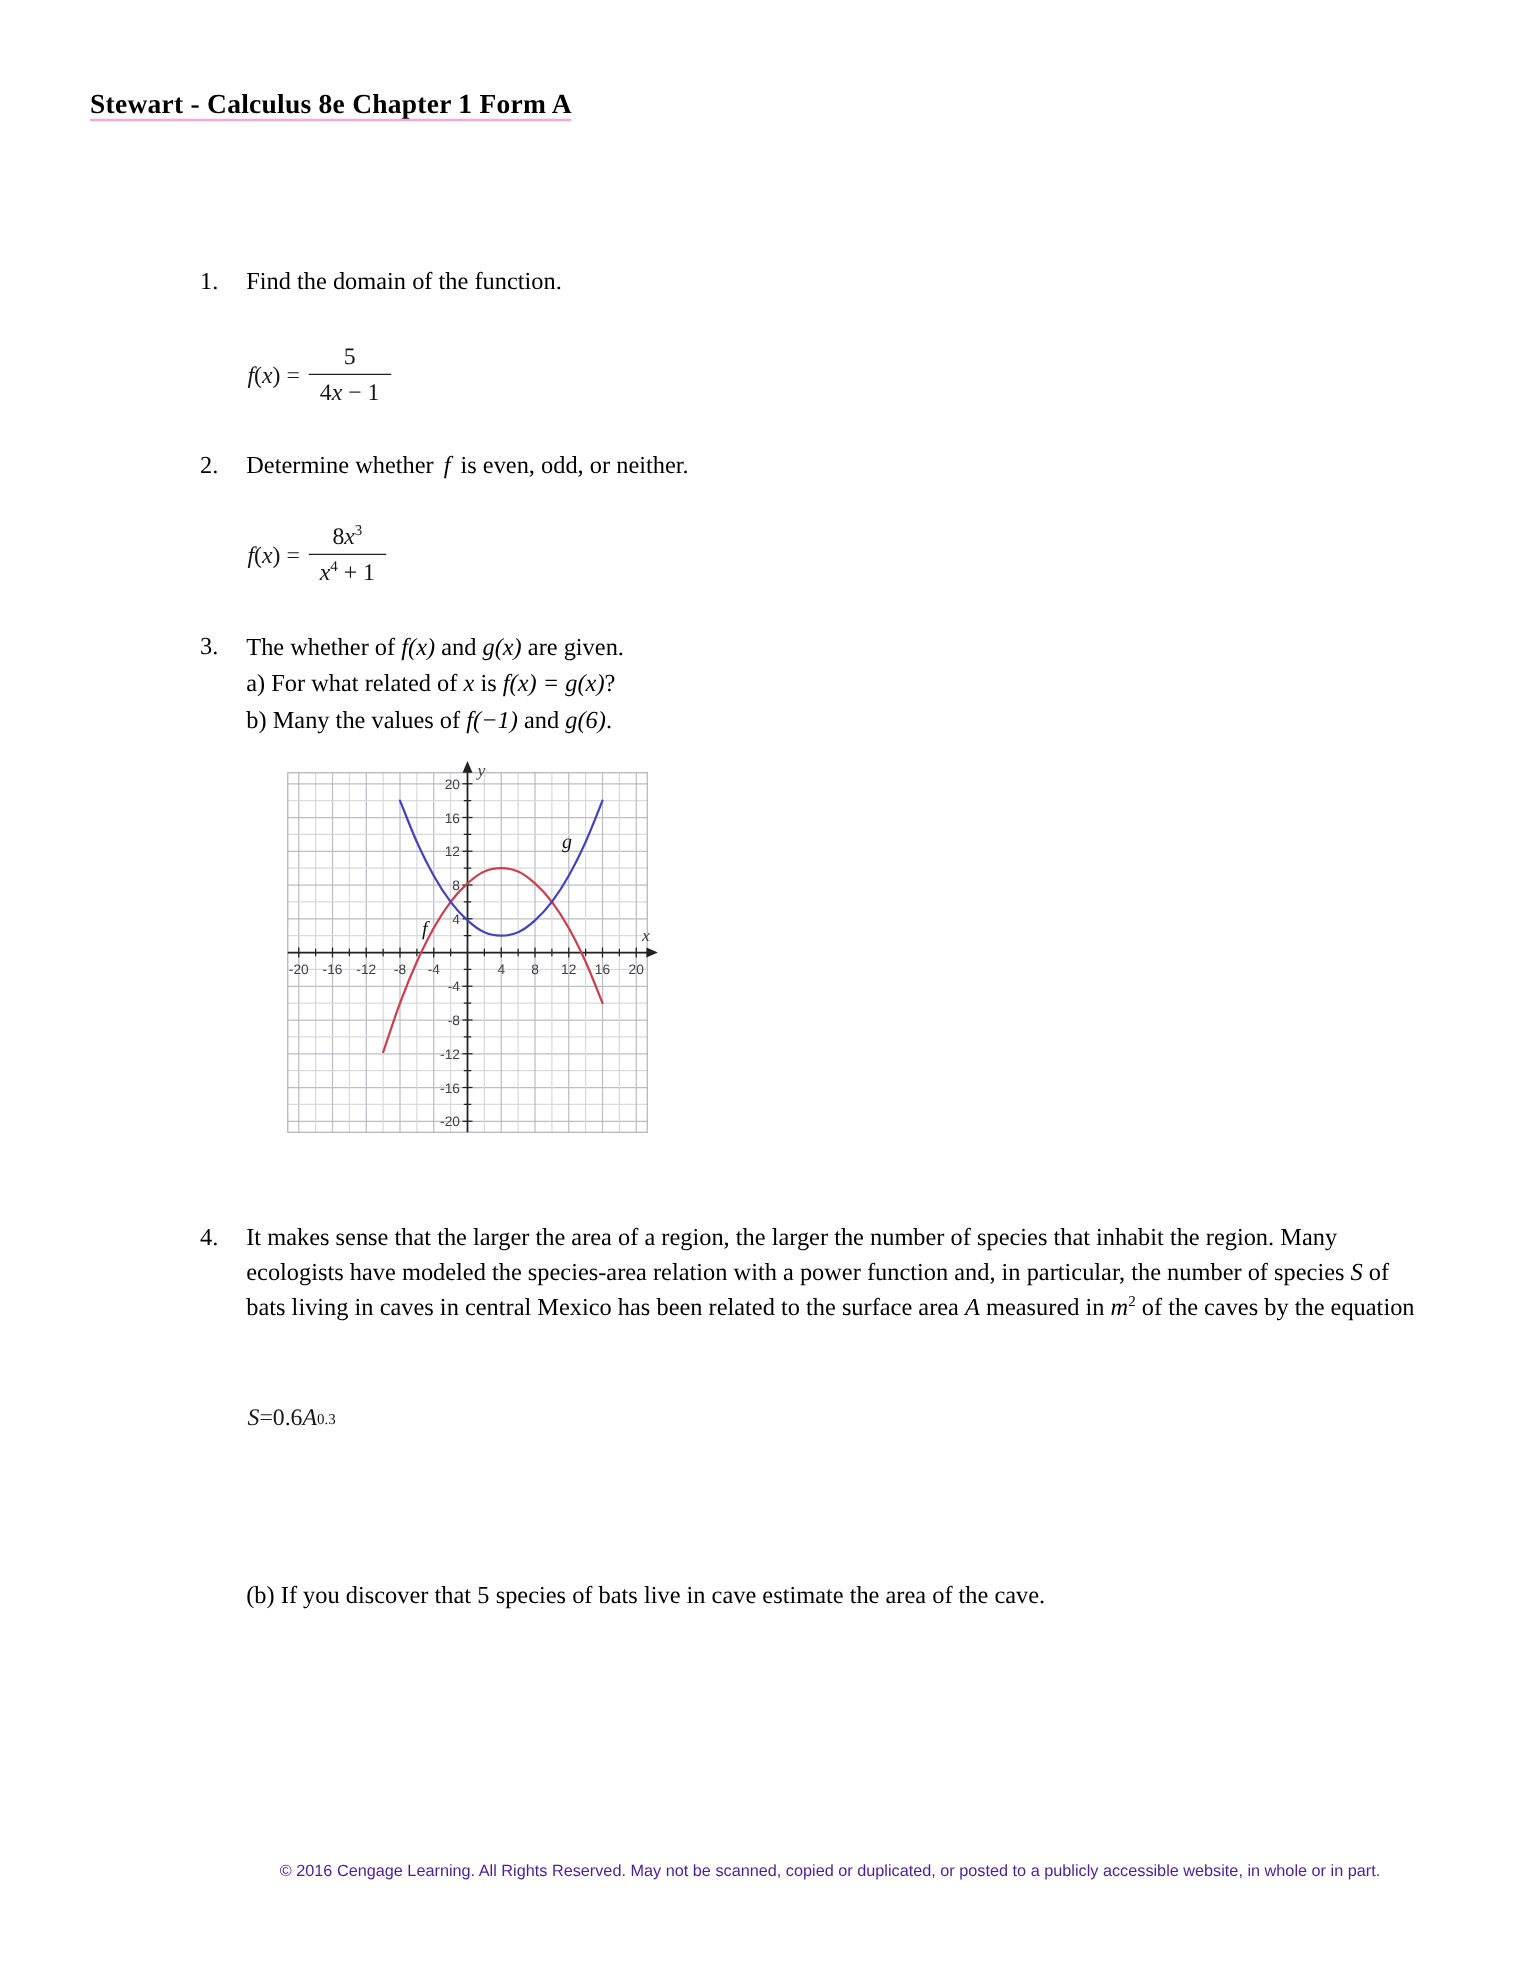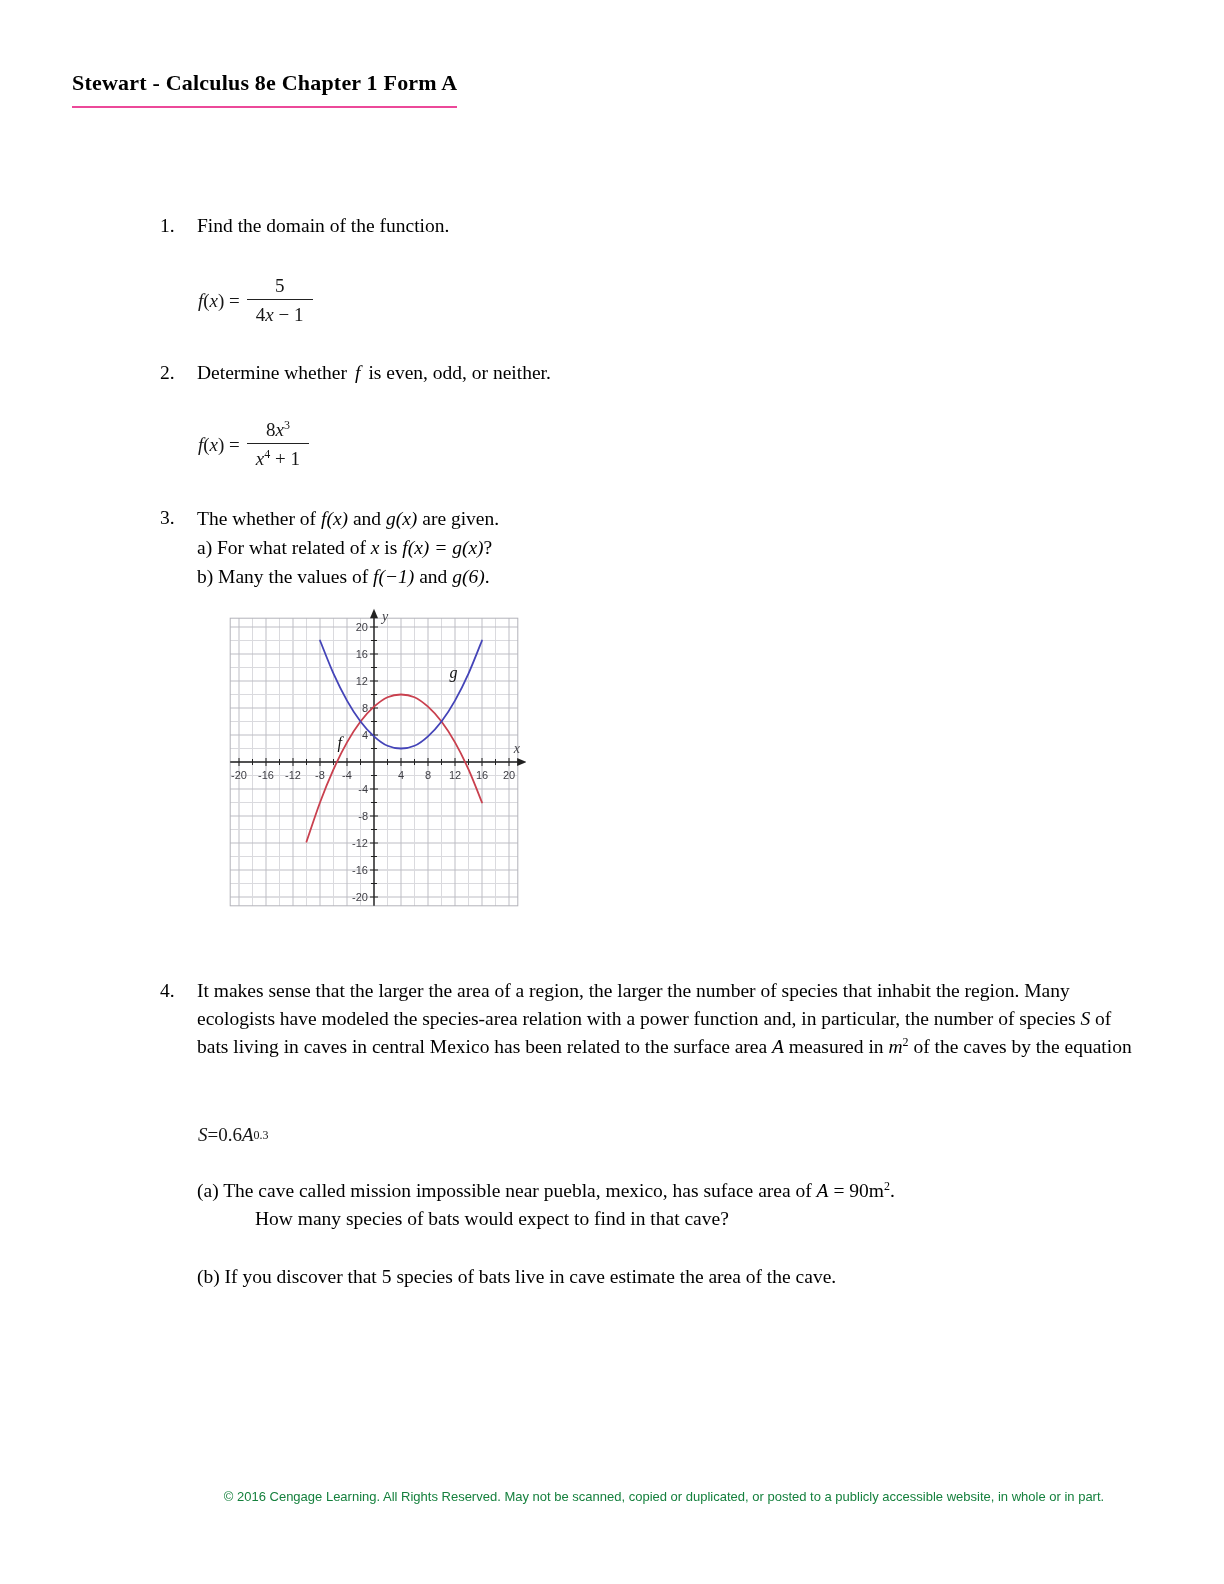--- a/index.html
+++ b/index.html
@@ -1,40 +1,40 @@
 <!DOCTYPE html>
 <html><head>
 <meta charset="utf-8">
 <style>
   html,body{margin:0;padding:0;background:#ffffff;}
   .page{position:relative;width:1224px;height:1584px;background:#fff;
         font-family:"Liberation Serif",serif;color:#000;overflow:hidden;}
   .title{position:absolute;left:72px;top:70px;font-size:22px;font-weight:bold;margin:0;letter-spacing:.2px;}
-  .title span{border-bottom:2px solid #ec4899;padding-bottom:11px;}
+  .title span{border-bottom:2px solid #f9a8d4;padding-bottom:0;}
   .prob{position:absolute;display:flex;font-size:19.5px;line-height:28px;}
   .pnum{flex:none;width:37px;}
   .ptext{max-width:942px;}
   .p3line{line-height:29px;}
   .formula{position:absolute;display:flex;align-items:center;font-size:19px;color:#161616;}
   .mi{font-style:italic;}
   .msp{font-style:italic;margin:0 8px;}
   .mnum{margin:0 5px;}
   .frac{display:inline-flex;flex-direction:column;text-align:center;margin-left:7px;}
   .frac .num{display:block;padding:0 9px;line-height:27px;}
   .frac .den{display:block;border-top:1.4px solid #222;padding:0 9px;line-height:29px;}
   sup.e{font-size:12px;line-height:0;vertical-align:7px;}
   .graph{position:absolute;left:224px;top:606px;width:302px;height:302px;}
   .tick{font-family:"Liberation Sans",sans-serif;font-size:11px;fill:#3e3e44;text-anchor:middle;}
   .ty{text-anchor:end;}
   .axl{font-family:"Liberation Serif",serif;font-style:italic;font-size:14px;fill:#44444a;}
   .clabel{font-family:"Liberation Serif",serif;font-style:italic;font-size:16px;fill:#101010;}
   .apart{position:absolute;font-size:19.5px;line-height:28px;}
   .aline2{margin-left:58px;}
   .footer{position:absolute;left:104px;width:1120px;top:1489px;text-align:center;
-          font-family:"Liberation Sans",sans-serif;font-size:13px;color:#15803d;}
+          font-family:"Liberation Sans",sans-serif;font-size:13px;color:#4c1d95;}
 </style>
 </head>
 <body>
 
 <div class="page">
 
   <h1 class="title"><span>Stewart - Calculus 8e Chapter 1 Form A</span></h1>
 
   <div class="prob" style="left:160px;top:212px">
     <span class="pnum">1.</span>
@@ -197,24 +197,20 @@
   </div>
 
   <div class="formula" style="left:198px;top:1124px">
     <span class="mi">S</span>
       <span> = </span>
       <span>0.6</span>
       <span class="mi">A</span>
       <sup class="e">0.3</sup>
   </div>
 
-  <div class="apart" style="left:197px;top:1177px;width:960px">
-    <div><span>(a) The cave called mission impossible near puebla, mexico, has suface area of </span><span class="mi">A</span><span> = 90</span><span>m</span><sup class="e">2</sup><span>.</span></div>
-    <div class="aline2">How many species of bats would expect to find in that cave?</div>
-  </div>
 
   <div class="apart" style="left:197px;top:1263px;width:960px">
     <span>(b) If you discover that</span><span class="mnum">5</span><span>species of bats live in cave estimate the area of the cave.</span>
   </div>
 
   <div class="footer">© 2016 Cengage Learning. All Rights Reserved. May not be scanned, copied or duplicated, or posted to a publicly accessible website, in whole or in part.</div>
 
 </div>
 
 </body></html>

